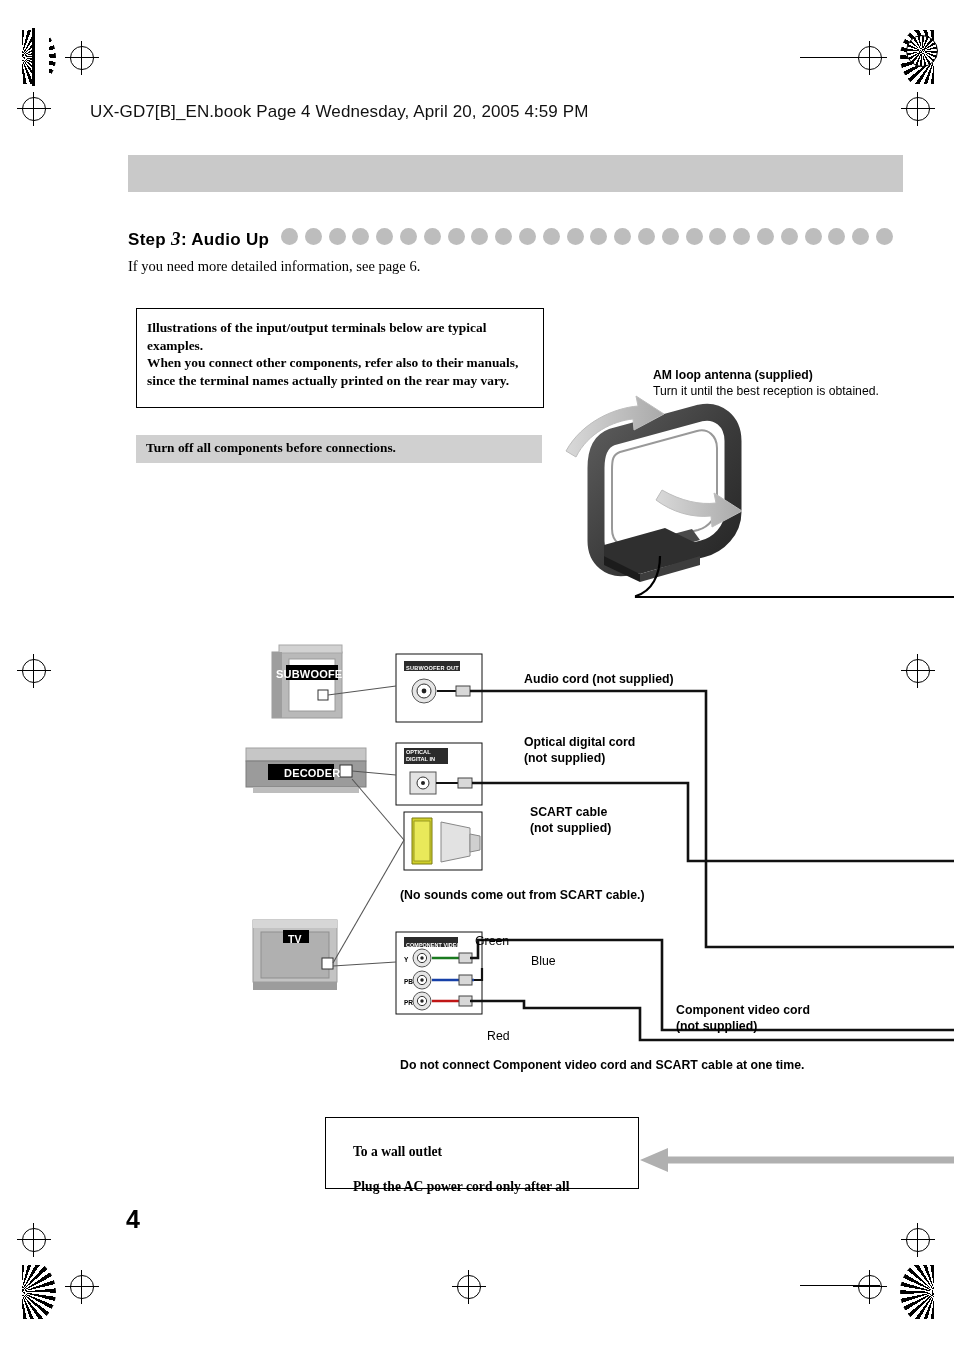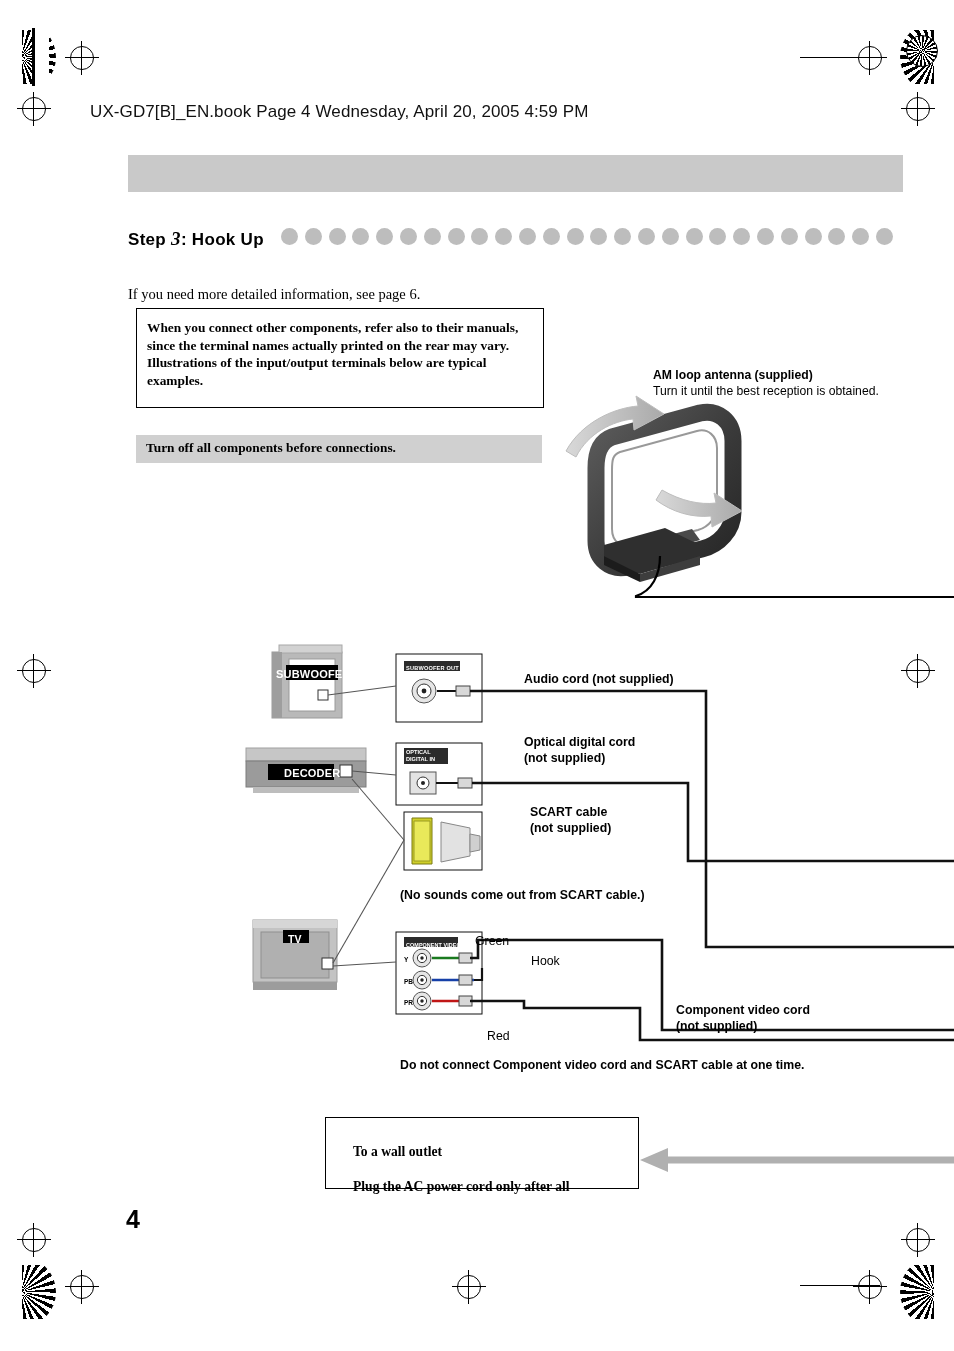--- a/index.html
+++ b/index.html
@@ -22,21 +22,21 @@
   .hdr-line{position:absolute;left:90px;top:73px;font-family:"Liberation Sans",sans-serif;font-size:17px;color:#111;letter-spacing:.1px;margin-top:29px;}
 
   
   .greybar{position:absolute;left:128px;top:155px;width:775px;height:37px;background:#c9c9c9;}
 
   
   .step-h{position:absolute;left:128px;top:228px;font-family:"Liberation Sans",sans-serif;font-weight:bold;font-size:17px;letter-spacing:.3px;}
   .step-h .num{font-family:"Liberation Serif",serif;font-style:italic;font-size:19px;}
   .dots{position:absolute;left:281px;top:228px;width:620px;height:20px;}
   .dots i{position:absolute;top:0;width:17px;height:17px;border-radius:50%;background:#bdbdbd;}
-  .subline{position:absolute;left:128px;top:258px;font-size:14.5px;margin-top:28px;}
+  .subline{position:absolute;left:128px;top:258px;font-size:14.5px;}
 
   
   .box1{position:absolute;left:136px;top:308px;width:406px;height:98px;border:1px solid #000;background:#fff;}
   .box1 p{margin:0;padding:0;font-weight:bold;font-size:13.4px;line-height:17.5px;}
   .box1 .inner{padding:10px 12px 0 10px;}
   .box2{position:absolute;left:136px;top:435px;width:406px;height:28px;background:#d0d0d0;}
   .box2 span{display:block;padding:5px 0 0 10px;font-weight:bold;font-size:13.4px;}
 
   .wallbox{position:absolute;left:325px;top:1117px;width:312px;height:70px;border:1px solid #000;background:#fff;}
   .wallbox p{margin:16px;padding:0;font-weight:bold;font-size:13.6px;line-height:19px;}
@@ -89,21 +89,21 @@
   <div class="circfan" style="left:906px;top:35px;"></div>
   <div class="crossline-h" style="left:800px;top:57px;width:80px;"></div>
   <div class="crossline-h" style="left:800px;top:1285px;width:80px;"></div>
 
   <div class="hdr-line">UX-GD7[B]_EN.book  Page 4  Wednesday, April 20, 2005  4:59 PM</div>
 
   <div class="greybar"></div>
 
   <div class="step-h">
     <span>Step</span>
-    <span class="num">3</span><span>: Hook Up</span>
+    <span class="num">3</span><span>: Audio Up</span>
   </div>
   <div class="dots" id="dotrow">
       <i style="left: 0px; background: rgb(189, 189, 189);"></i>
       <i style="left: 23.8px; background: rgb(189, 189, 189);"></i>
       <i style="left: 47.6px; background: rgb(189, 189, 189);"></i>
       <i style="left: 71.4px; background: rgb(189, 189, 189);"></i>
       <i style="left: 95.2px; background: rgb(189, 189, 189);"></i>
       <i style="left: 119px; background: rgb(189, 189, 189);"></i>
       <i style="left: 142.8px; background: rgb(189, 189, 189);"></i>
       <i style="left: 166.6px; background: rgb(189, 189, 189);"></i>
@@ -123,22 +123,22 @@
       <i style="left: 499.8px; background: rgb(189, 189, 189);"></i>
       <i style="left: 523.6px; background: rgb(189, 189, 189);"></i>
       <i style="left: 547.4px; background: rgb(189, 189, 189);"></i>
       <i style="left: 571.2px; background: rgb(189, 189, 189);"></i>
       <i style="left: 595px; background: rgb(189, 189, 189);"></i>
     </div>
   <div class="subline">If you need more detailed information, see page 6.</div>
 
   <div class="box1">
     <div class="inner">
+      <p>Illustrations of the input/output terminals below are typical examples.</p>
       <p>When you connect other components, refer also to their manuals, since the terminal names actually printed on the rear may vary.</p>
-      <p>Illustrations of the input/output terminals below are typical examples.</p>
     </div>
   </div>
   <div class="box2">
     <span>Turn off all components before connections.</span>
   </div>
 
   <div class="antnote">
     <b>AM loop antenna (supplied)</b><br>
     <span>Turn it until the best reception is obtained.</span>
   </div>
@@ -295,21 +295,21 @@
     <span>Optical digital cord</span><br>
     <span>(not supplied)</span>
   </div>
   <div class="lbl" style="left:530px;top:805px;">
     <span>SCART cable</span><br>
     <span>(not supplied)</span>
   </div>
   <div class="lbl" style="left:400px;top:888px;">(No sounds come out from SCART cable.)</div>
 
   <div class="lbl norm" style="left:475px;top:934px;font-weight:normal;">Green</div>
-  <div class="lbl norm" style="left:531px;top:954px;font-weight:normal;">Hook</div>
+  <div class="lbl norm" style="left:531px;top:954px;font-weight:normal;">Blue</div>
   <div class="lbl norm" style="left:487px;top:1001px;font-weight:normal;margin-top:28px;">Red</div>
 
   <div class="lbl" style="left:676px;top:1003px;">
     <span>Component video cord</span><br>
     <span>(not supplied)</span>
   </div>
 
   <div class="lbl" style="left:400px;top:1058px;">Do not connect Component video cord and SCART cable at one time.</div>
 
   <div class="wallbox">

